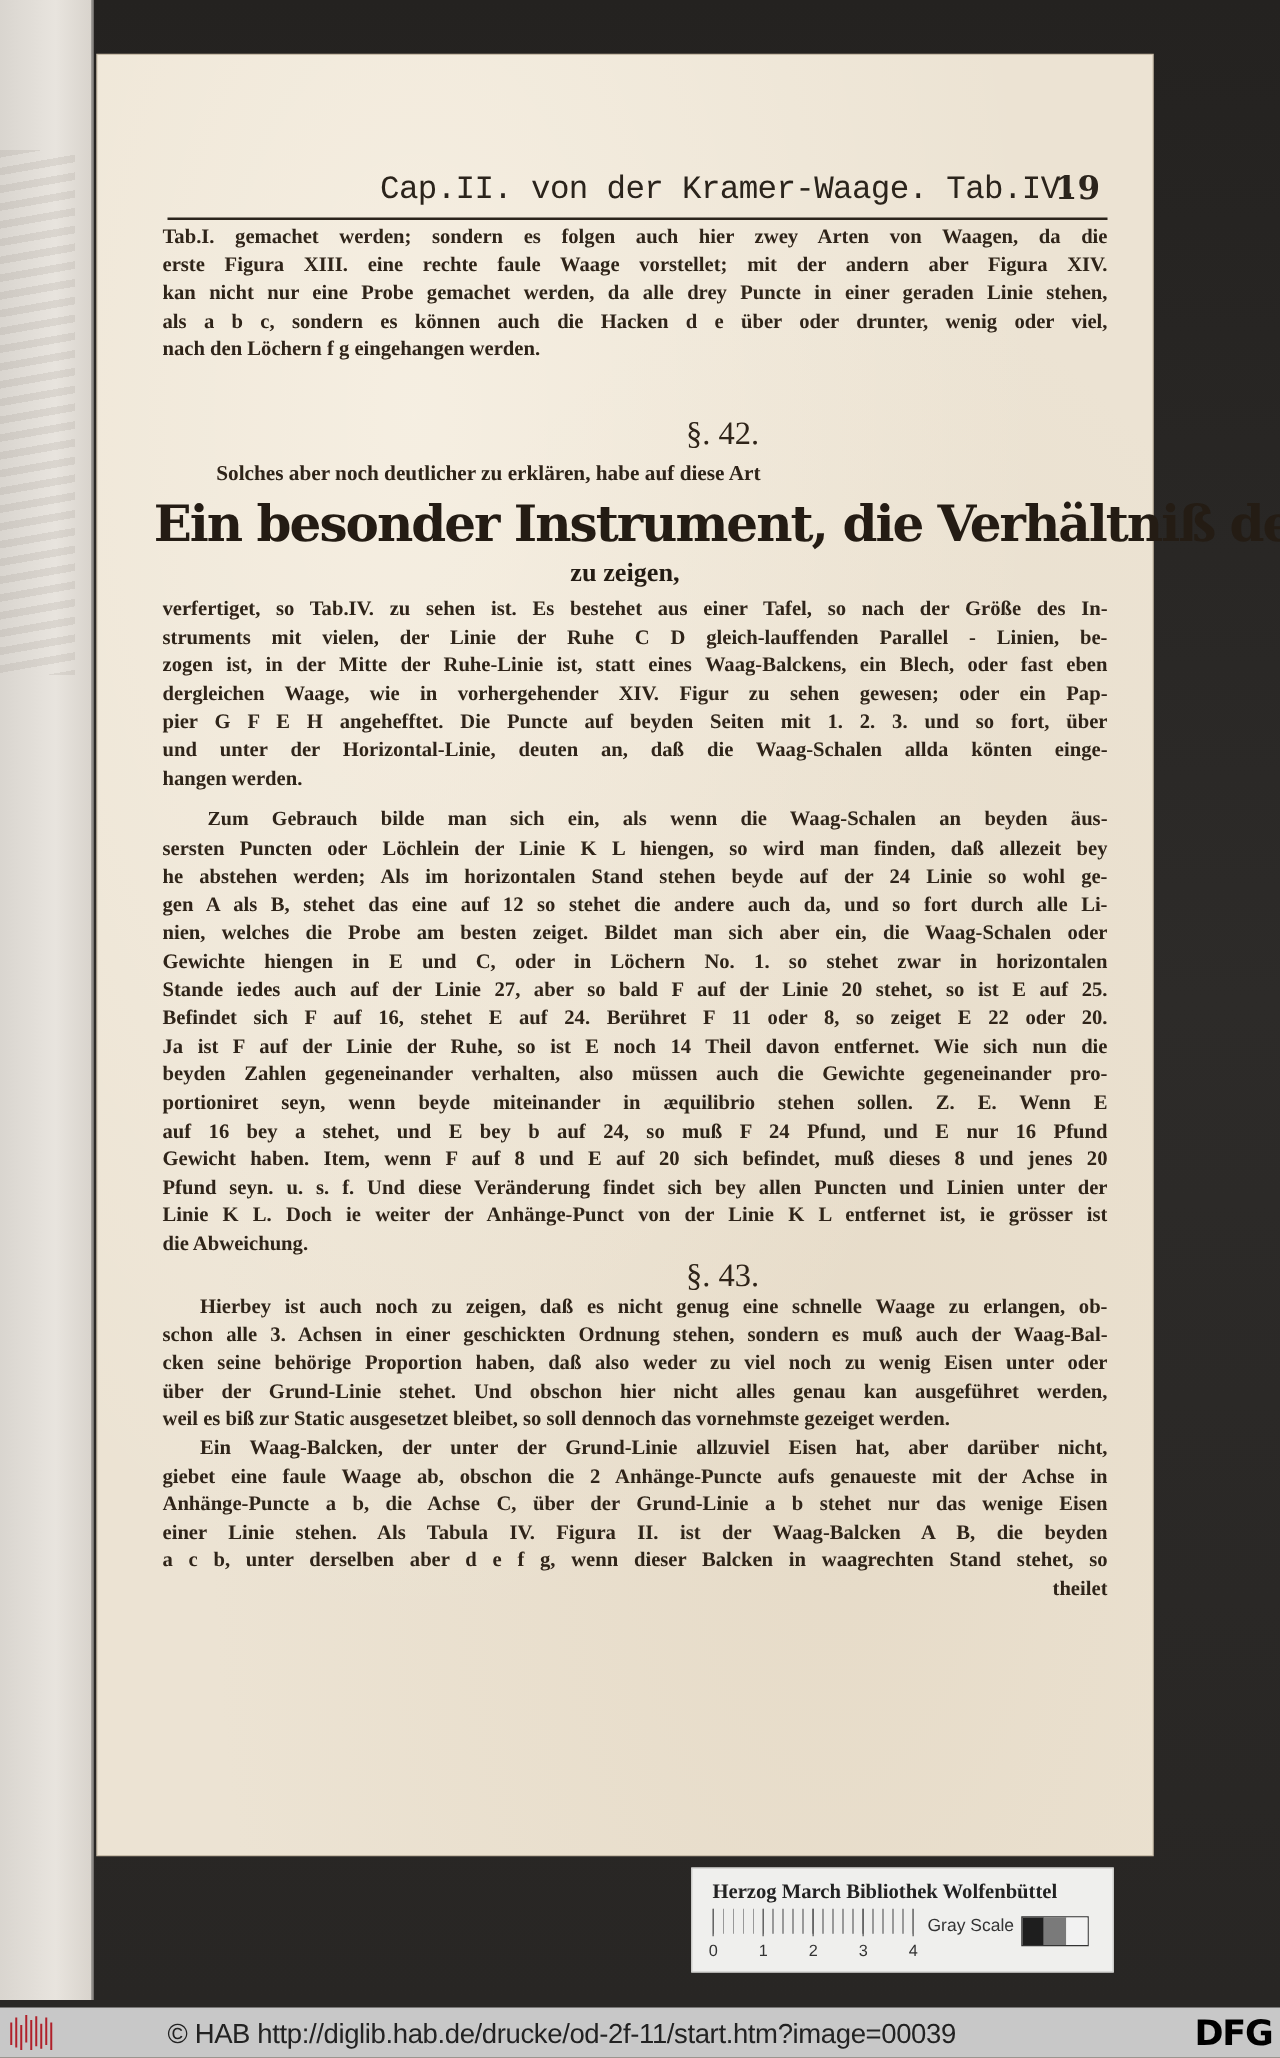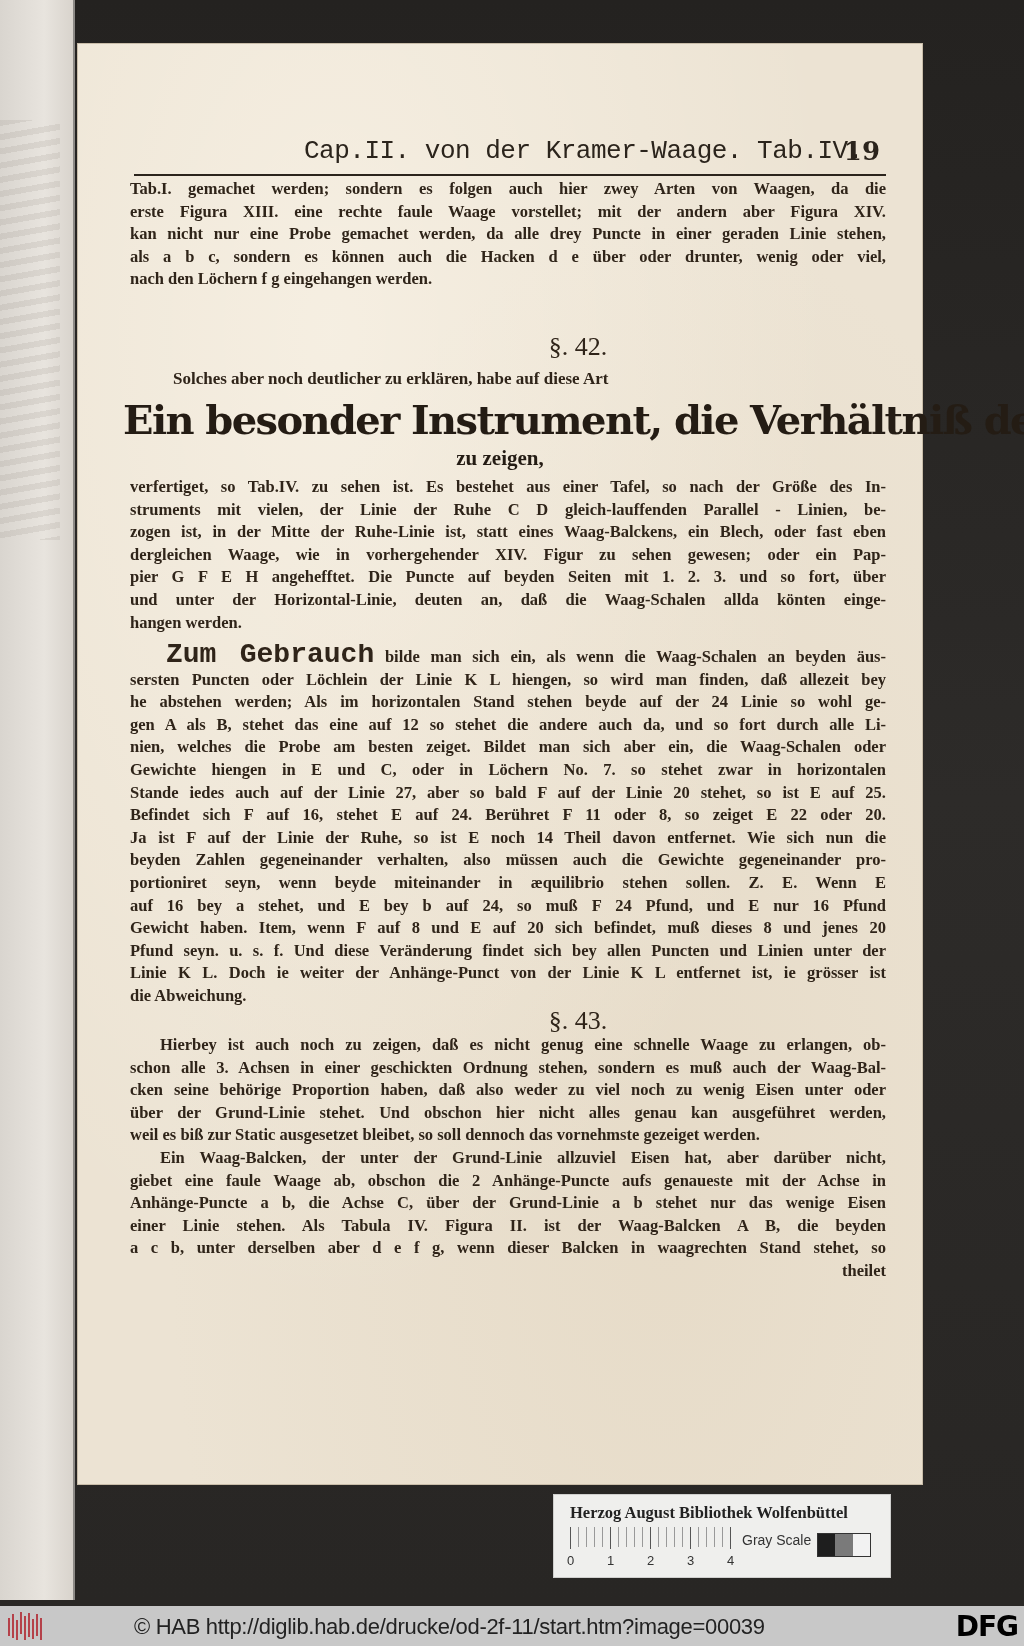--- a/index.html
+++ b/index.html
@@ -61,21 +61,21 @@
     }
     .big-heading {
       position: absolute; left: 45px; top: 352px; width: 770px; text-align: center;
       font-size: 40px; font-weight: bold; color: #241c14; font-family: "DejaVu Serif", serif;
       letter-spacing: -1.6px; white-space: nowrap;
     }
     .big-heading-sub {
       position: absolute; left: 0; top: 402px; width: 844px; text-align: center;
       font-size: 21px; font-weight: bold; color: #241c14; font-family: Liberation Serif, serif;
     }
-    .lead-word { font-size: 28px; font-family: Liberation Mono, monospace; }
+    .lead-word { font-size: 16px; font-family: Liberation Serif, serif; }
 
     .hab-card {
       position: absolute; left: 553px; top: 1494px; width: 336px; height: 82px;
       background: #efefed; border: 1px solid #cfcfcd;
     }
     .hab-card .name {
       position: absolute; left: 16px; top: 8px; font-family: "Liberation Serif", serif;
       font-weight: bold; font-size: 16.5px; color: #222;
     }
     .ruler { position: absolute; left: 16px; top: 32px; width: 160px; height: 46px; }
@@ -141,21 +141,21 @@
     <span class="line">und unter der Horizontal-Linie, deuten an, daß die Waag-Schalen allda könten einge-</span>
     <span class="line last">hangen werden.</span>
   </div>
 
   <div class="text" style="top:600px">
     <span class="line" style="padding-left:36px"><span class="lead-word">Zum Gebrauch</span> <span>bilde man sich ein, als wenn die Waag-Schalen an beyden äus-</span></span>
     <span class="line">sersten Puncten oder Löchlein der Linie K L hiengen, so wird man finden, daß allezeit bey</span>
     <span class="line">he abstehen werden;  Als im horizontalen Stand stehen beyde auf der 24 Linie so wohl ge-</span>
     <span class="line">gen A als B, stehet das eine auf 12 so stehet die andere auch da, und so fort durch alle Li-</span>
     <span class="line">nien, welches die Probe am besten zeiget.   Bildet man sich aber ein, die Waag-Schalen oder</span>
-    <span class="line">Gewichte hiengen in E und C, oder in Löchern No. 7. so stehet zwar in horizontalen</span>
+    <span class="line">Gewichte hiengen in E und C, oder in Löchern No. 1. so stehet zwar in horizontalen</span>
     <span class="line">Stande iedes auch auf der Linie 27, aber so bald F auf der Linie 20 stehet, so ist E auf 25.</span>
     <span class="line">Befindet sich F auf 16, stehet E auf 24.   Berühret F 11 oder 8, so zeiget E 22 oder 20.</span>
     <span class="line">Ja ist F auf der Linie der Ruhe, so ist E noch 14 Theil davon entfernet.   Wie sich nun die</span>
     <span class="line">beyden Zahlen gegeneinander verhalten, also müssen auch die Gewichte gegeneinander pro-</span>
     <span class="line">portioniret seyn, wenn beyde miteinander in æquilibrio stehen sollen.   Z. E.  Wenn E</span>
     <span class="line">auf 16 bey a stehet, und E bey b auf 24, so muß F 24 Pfund, und E nur 16 Pfund</span>
     <span class="line">Gewicht haben.  Item, wenn F auf 8 und E auf 20 sich befindet, muß dieses 8 und jenes 20</span>
     <span class="line">Pfund seyn. u. s. f.  Und diese Veränderung findet sich bey allen Puncten und Linien unter der</span>
     <span class="line">Linie K L.   Doch ie weiter der Anhänge-Punct von der Linie K L entfernet ist, ie grösser ist</span>
     <span class="line last">die Abweichung.</span>
@@ -175,21 +175,21 @@
     <span class="line" style="padding-left:30px">Ein Waag-Balcken, der unter der Grund-Linie allzuviel Eisen hat, aber darüber nicht,</span>
     <span class="line">giebet eine faule Waage ab, obschon die 2 Anhänge-Puncte aufs genaueste mit der Achse in</span>
     <span class="line">Anhänge-Puncte a b, die Achse C, über der Grund-Linie a b stehet nur das wenige Eisen</span>
     <span class="line">einer Linie stehen.   Als Tabula IV. Figura II. ist der Waag-Balcken A B, die beyden</span>
     <span class="line">a c b, unter derselben aber d e f g, wenn dieser Balcken in waagrechten Stand stehet, so</span>
     <span class="line right">theilet</span>
   </div>
 </div>
 
 <div class="hab-card">
-  <div class="name">Herzog August Bibliothek Wolfenbüttel</div>
+  <div class="name">Herzog March Bibliothek Wolfenbüttel</div>
   <div class="ruler">
     <div class="ticks"></div>
     <div class="major" style="left:0"></div>
     <div class="major" style="left:40px"></div>
     <div class="major" style="left:80px"></div>
     <div class="major" style="left:120px"></div>
     <div class="major" style="left:160px"></div>
     <span class="lbl" style="left:-3px">0</span>
     <span class="lbl" style="left:37px">1</span>
     <span class="lbl" style="left:77px">2</span>

